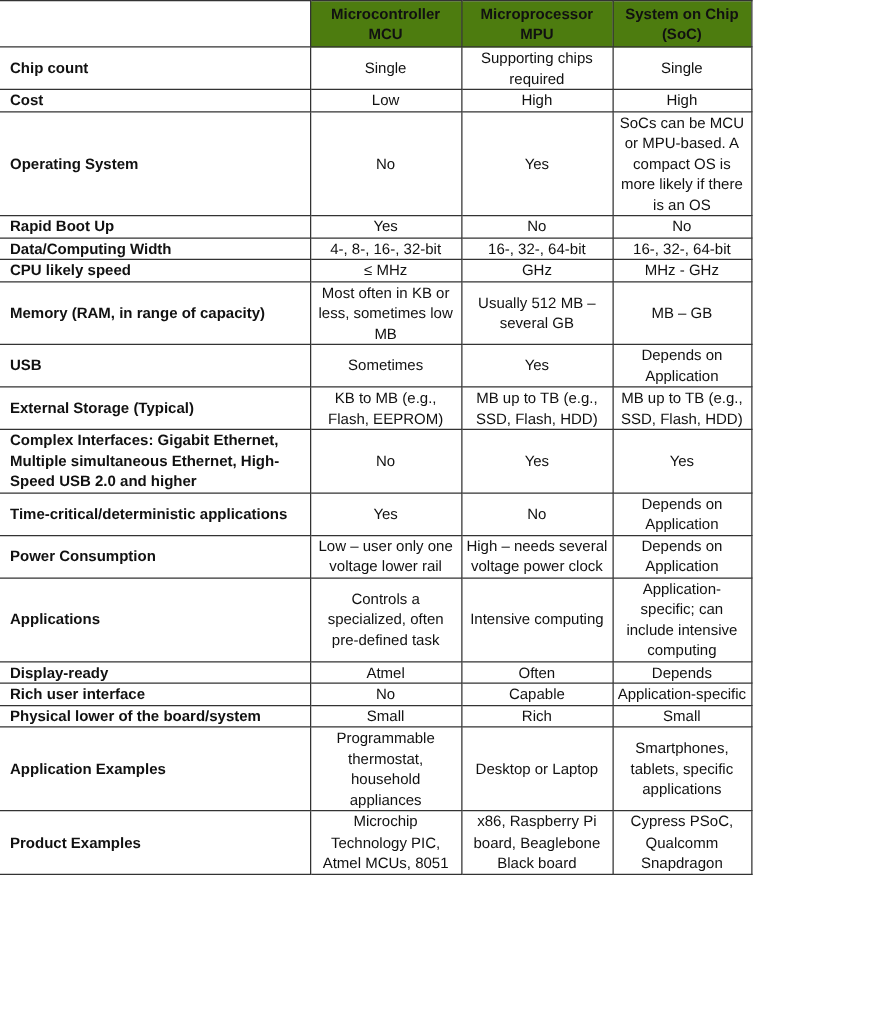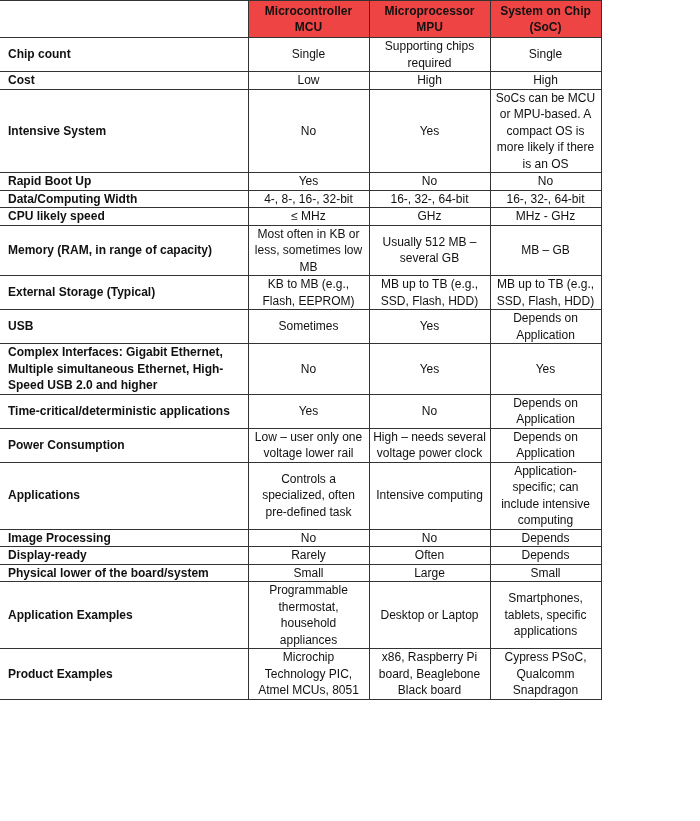--- a/index.html
+++ b/index.html
@@ -3,21 +3,21 @@
 <meta charset="utf-8">
 <style>
   html, body { margin: 0; padding: 0; background: #ffffff; }
   body { width: 700px; height: 821px; position: relative; overflow: hidden;
          font-family: "Liberation Sans", sans-serif; color: #111; }
   table.cmp { position: absolute; left: 0; top: 0; width: 601px;
               border-collapse: collapse; table-layout: fixed; font-size: 12px; line-height: 16.5px; }
   table.cmp td, table.cmp th { border: 1.5px solid #333; padding: 0 3px; vertical-align: middle; }
   table.cmp td.rowlabel { text-align: left; font-weight: bold; padding-left: 8px; border-left: none; }
   table.cmp td.val { text-align: center; }
-  table.cmp th.colhead { background: #ef4444; font-weight: bold; height: 36px; }
+  table.cmp th.colhead { background: #4d7c0f; font-weight: bold; height: 36px; }
   table.cmp th.corner { background: #ffffff; border-left: none; }
   col.c0 { width: 248px; } col.c1 { width: 121px; } col.c2 { width: 121px; } col.c3 { width: 111px; }
 </style>
 </head>
 <body>
 
 <table class="cmp">
   <colgroup>
       <col class="c0">
       <col class="c1">
@@ -39,21 +39,21 @@
         <td class="val">Supporting chips required</td>
         <td class="val">Single</td>
       </tr>
       <tr>
         <td class="rowlabel">Cost</td>
         <td class="val">Low</td>
         <td class="val">High</td>
         <td class="val">High</td>
       </tr>
       <tr>
-        <td class="rowlabel">Intensive System</td>
+        <td class="rowlabel">Operating System</td>
         <td class="val">No</td>
         <td class="val">Yes</td>
         <td class="val">SoCs can be MCU or MPU-based.  A compact OS is more likely if there is an OS</td>
       </tr>
       <tr>
         <td class="rowlabel">Rapid Boot Up</td>
         <td class="val">Yes</td>
         <td class="val">No</td>
         <td class="val">No</td>
       </tr>
@@ -69,30 +69,30 @@
         <td class="val">GHz</td>
         <td class="val">MHz - GHz</td>
       </tr>
       <tr>
         <td class="rowlabel">Memory (RAM, in range of capacity)</td>
         <td class="val">Most often in KB or less, sometimes low MB</td>
         <td class="val">Usually 512 MB – several GB</td>
         <td class="val">MB – GB</td>
       </tr>
       <tr>
+        <td class="rowlabel">USB</td>
+        <td class="val">Sometimes</td>
+        <td class="val">Yes</td>
+        <td class="val">Depends on Application</td>
+      </tr>
+      <tr>
         <td class="rowlabel">External Storage (Typical)</td>
         <td class="val">KB to MB (e.g., Flash, EEPROM)</td>
         <td class="val">MB up to TB (e.g., SSD, Flash, HDD)</td>
         <td class="val">MB up to TB (e.g., SSD, Flash, HDD)</td>
-      </tr>
-      <tr>
-        <td class="rowlabel">USB</td>
-        <td class="val">Sometimes</td>
-        <td class="val">Yes</td>
-        <td class="val">Depends on Application</td>
       </tr>
       <tr>
         <td class="rowlabel">Complex Interfaces: Gigabit Ethernet, Multiple simultaneous Ethernet, High-Speed USB 2.0 and higher</td>
         <td class="val">No</td>
         <td class="val">Yes</td>
         <td class="val">Yes</td>
       </tr>
       <tr>
         <td class="rowlabel">Time-critical/deterministic applications</td>
         <td class="val">Yes</td>
@@ -105,35 +105,35 @@
         <td class="val">High – needs several voltage power clock</td>
         <td class="val">Depends on Application</td>
       </tr>
       <tr>
         <td class="rowlabel">Applications</td>
         <td class="val">Controls a specialized, often pre-defined task</td>
         <td class="val">Intensive computing</td>
         <td class="val">Application-specific; can include intensive computing</td>
       </tr>
       <tr>
-        <td class="rowlabel">Image Processing</td>
-        <td class="val">No</td>
-        <td class="val">No</td>
-        <td class="val">Depends</td>
-      </tr>
-      <tr>
         <td class="rowlabel">Display-ready</td>
-        <td class="val">Rarely</td>
+        <td class="val">Atmel</td>
         <td class="val">Often</td>
         <td class="val">Depends</td>
       </tr>
       <tr>
+        <td class="rowlabel">Rich user interface</td>
+        <td class="val">No</td>
+        <td class="val">Capable</td>
+        <td class="val">Application-specific</td>
+      </tr>
+      <tr>
         <td class="rowlabel">Physical lower of the board/system</td>
         <td class="val">Small</td>
-        <td class="val">Large</td>
+        <td class="val">Rich</td>
         <td class="val">Small</td>
       </tr>
       <tr>
         <td class="rowlabel">Application Examples</td>
         <td class="val">Programmable thermostat, household appliances</td>
         <td class="val">Desktop or Laptop</td>
         <td class="val">Smartphones, tablets, specific applications</td>
       </tr>
       <tr>
         <td class="rowlabel">Product Examples</td>

